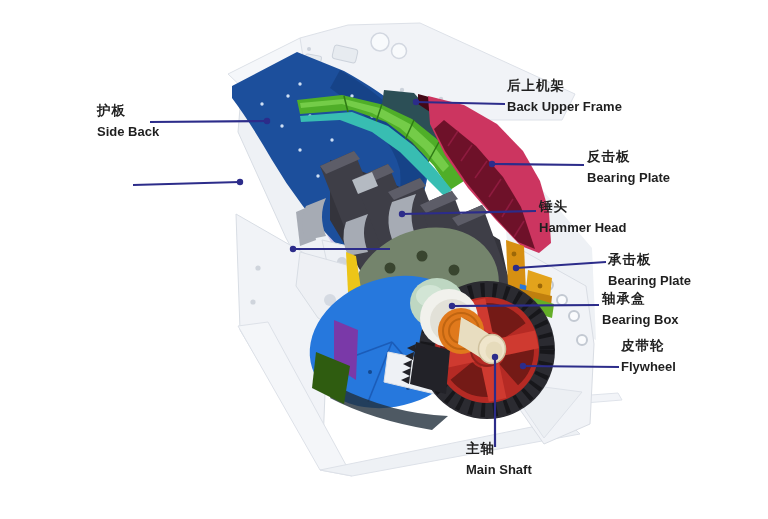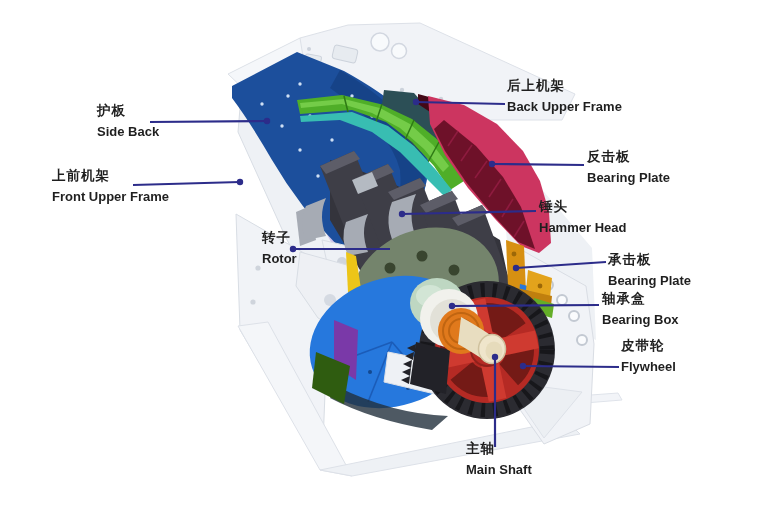--- a/index.html
+++ b/index.html
@@ -288,29 +288,21 @@
           <circle cx="495" cy="357" r="3.2" stroke="none"></circle>
         </g>
     </g>
   </svg>
 
   <div class="label" style="left:97px;top:100px">
     <span class="zh">护板</span>
     <span class="en">Side Back</span>
   </div>
 
-  <div class="label" style="left:52px;top:165px">
-    <span class="zh">上前机架</span>
-    <span class="en">Front Upper Frame</span>
-  </div>
-
-  <div class="label" style="left:262px;top:227px">
-    <span class="zh">转子</span>
-    <span class="en">Rotor</span>
-  </div>
+
 
   <div class="label" style="left:507px;top:75px">
     <span class="zh">后上机架</span>
     <span class="en">Back Upper Frame</span>
   </div>
 
   <div class="label" style="left:587px;top:146px">
     <span class="zh">反击板</span>
     <span class="en">Bearing Plate</span>
   </div>

